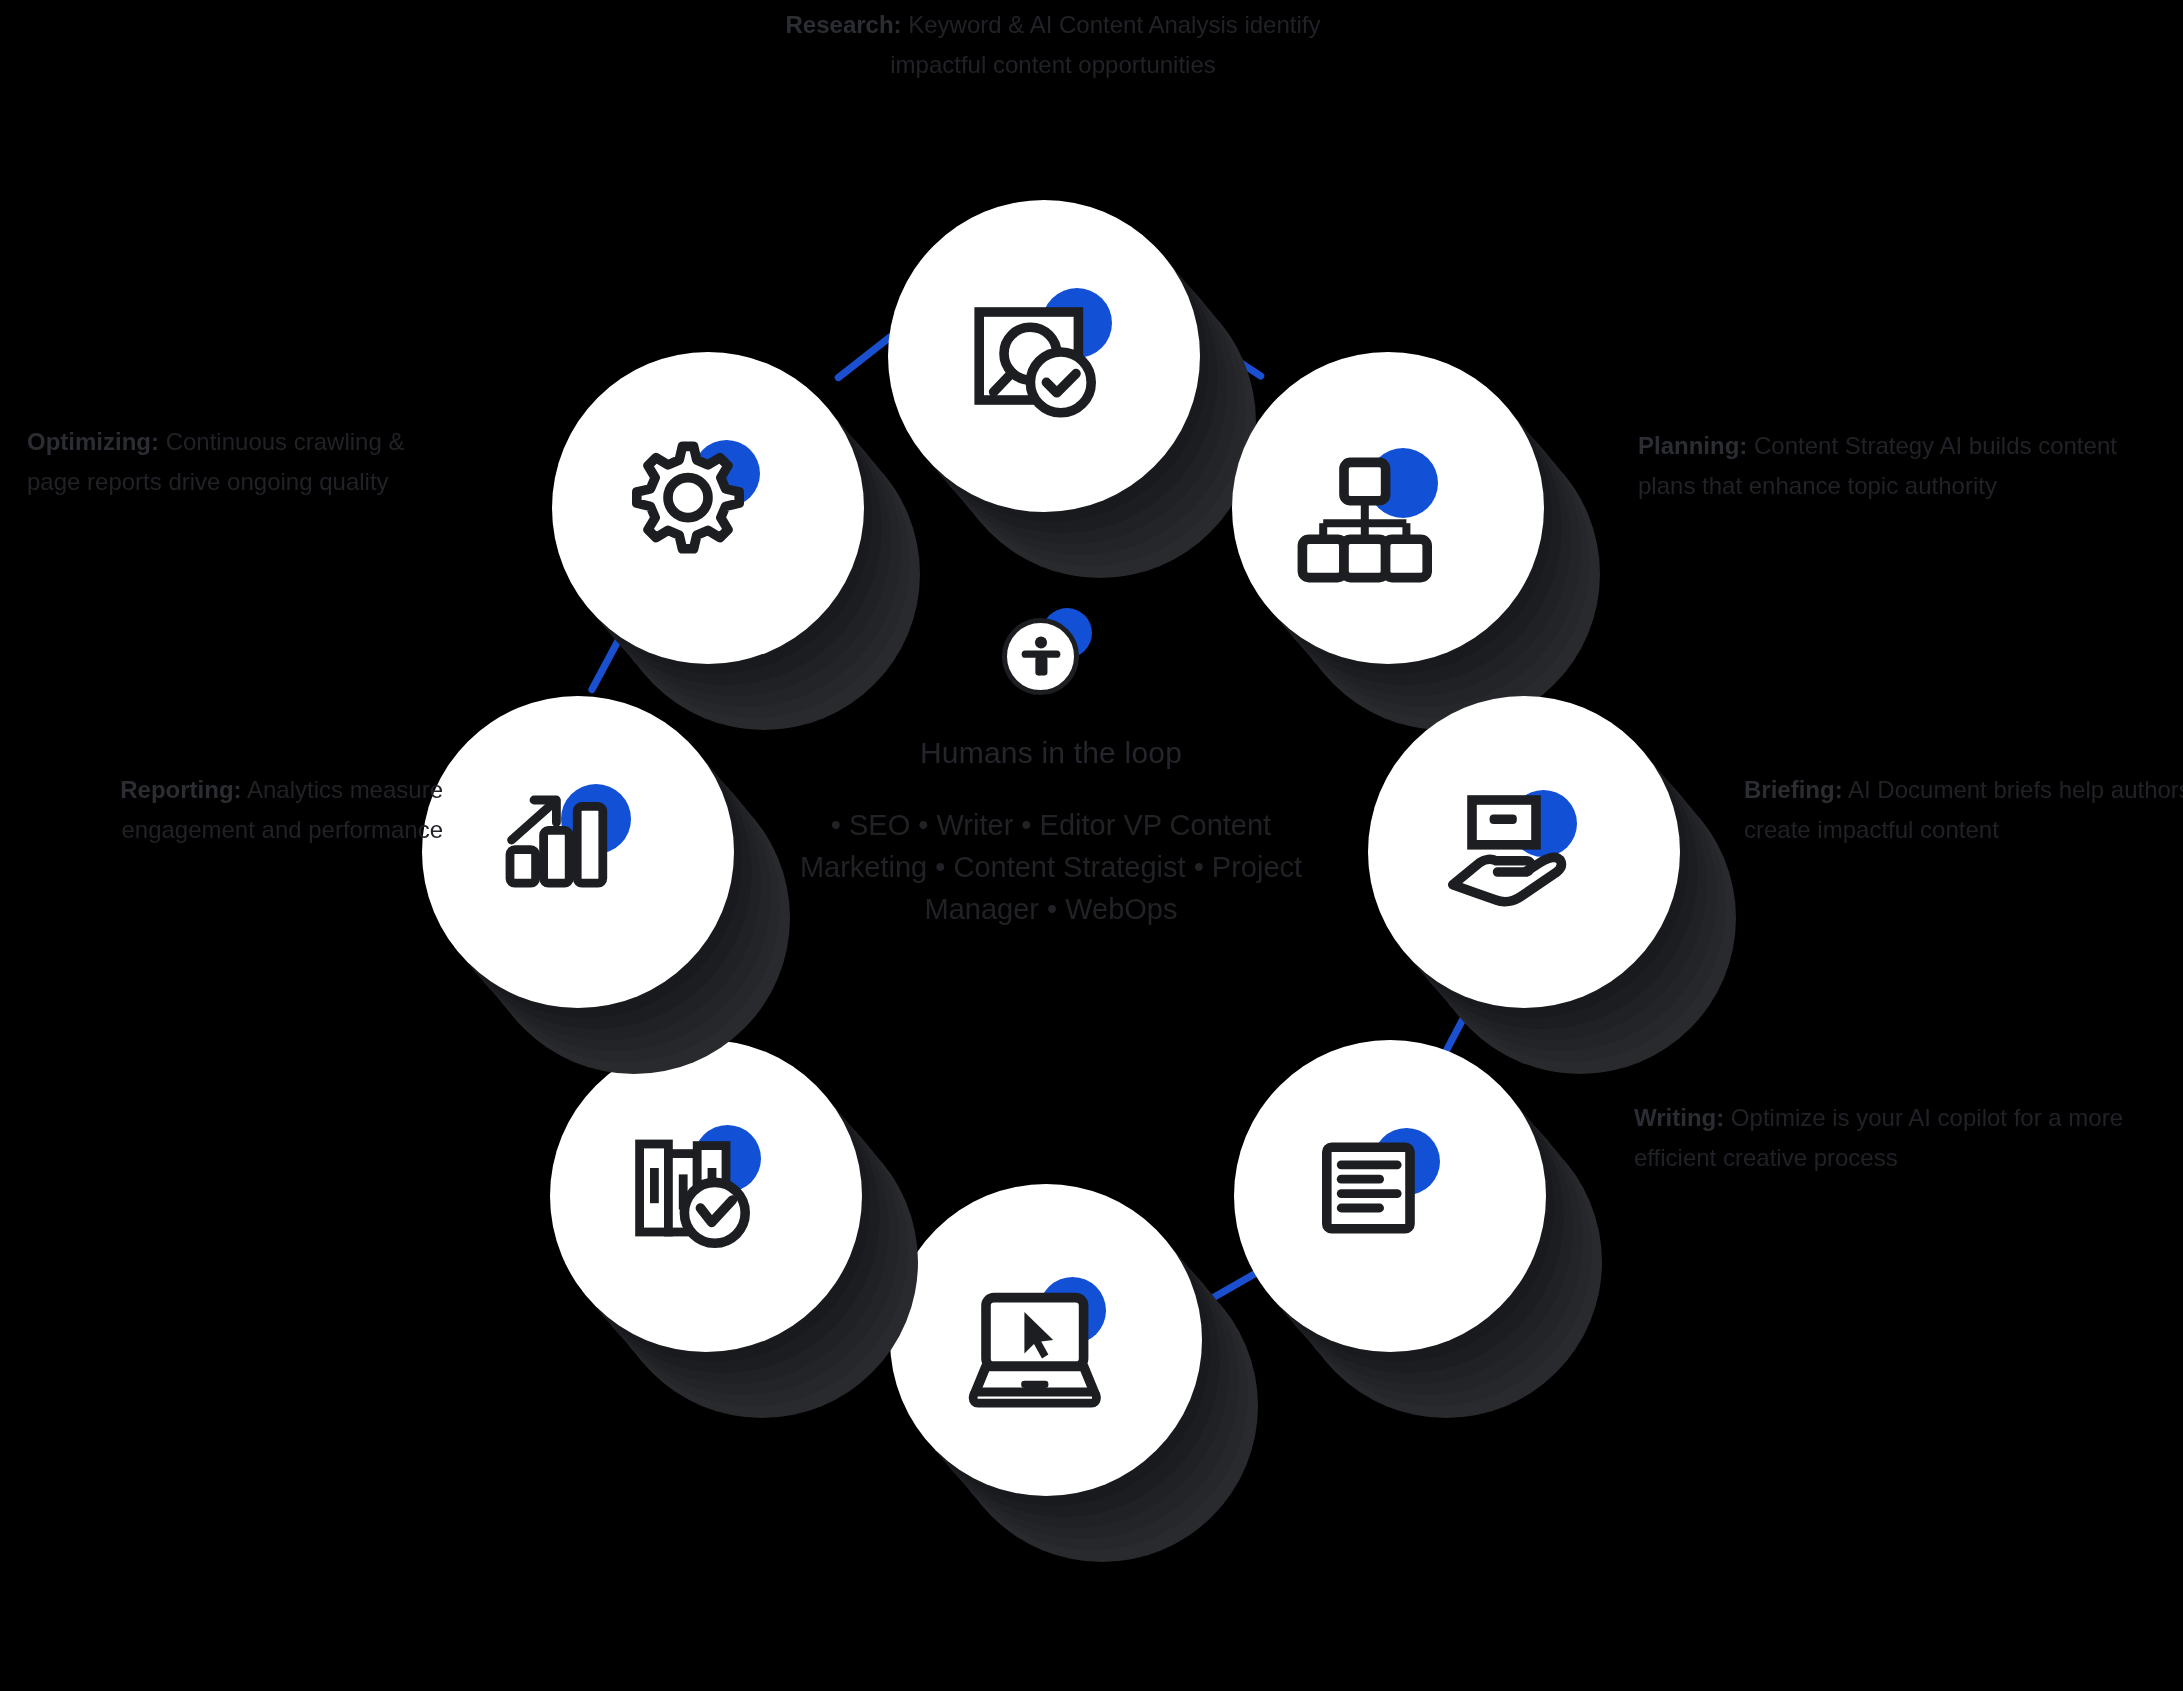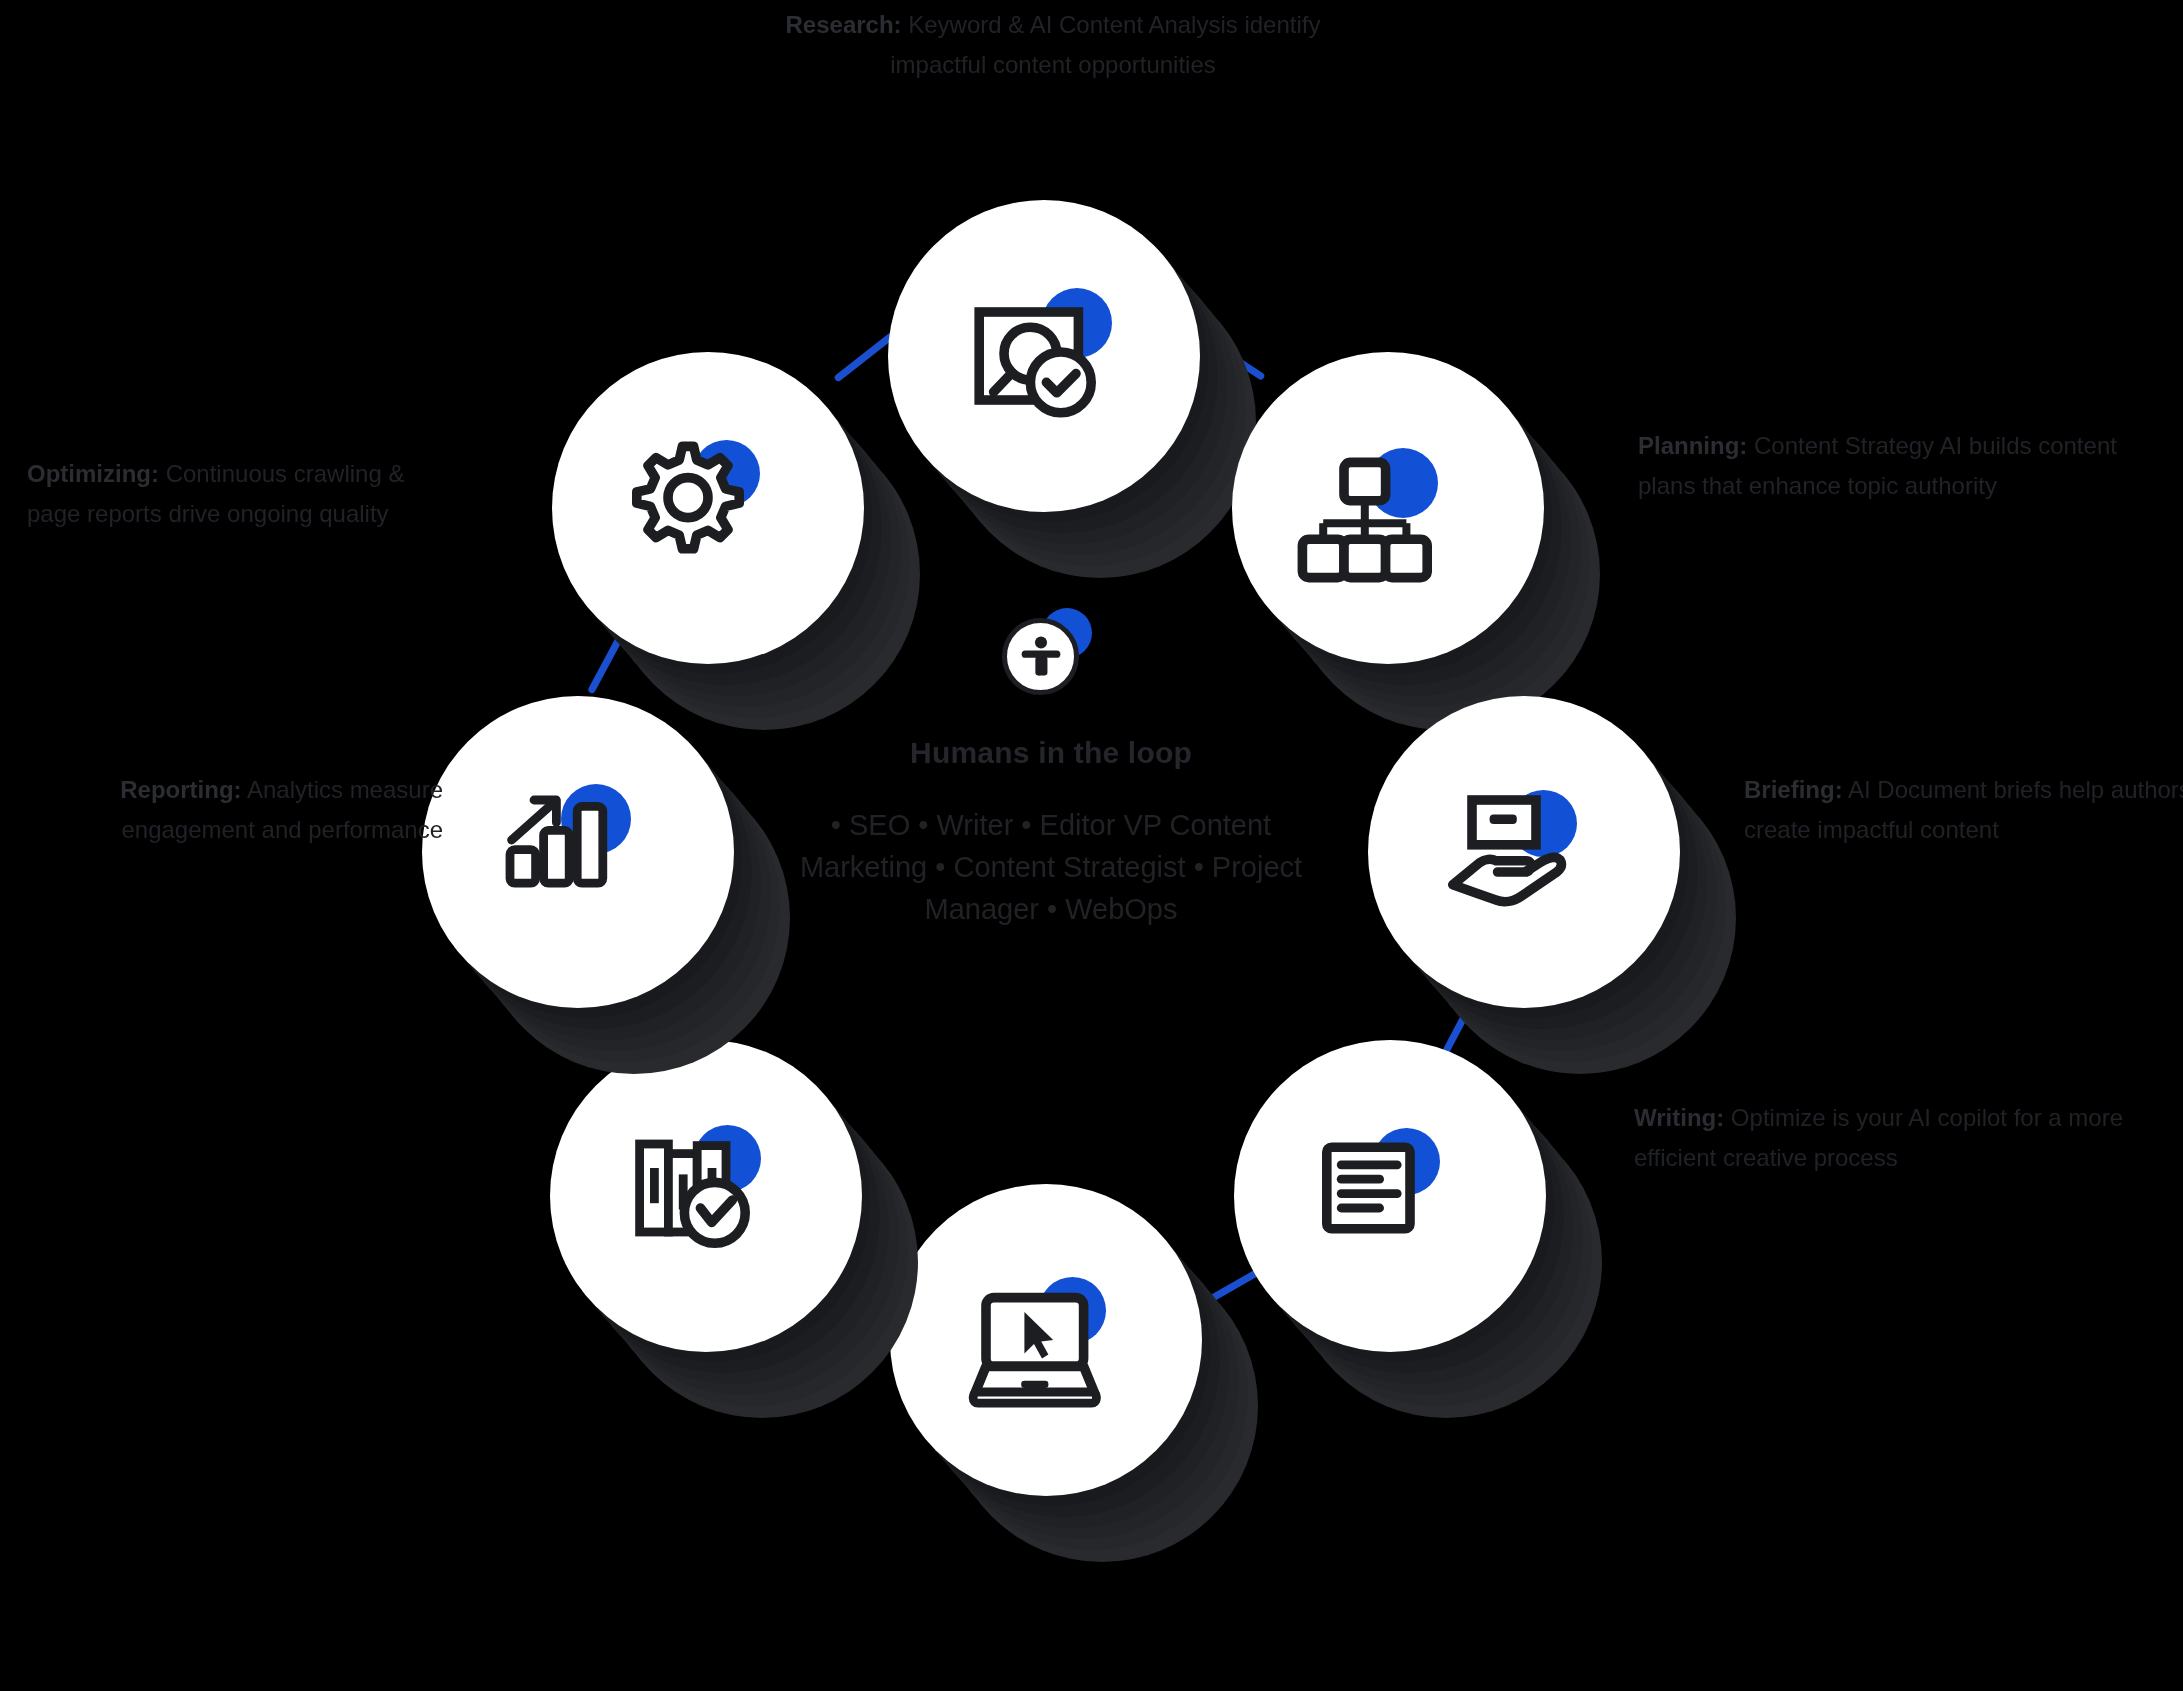--- a/index.html
+++ b/index.html
@@ -104,21 +104,21 @@
 
   #center-text {
     position: absolute;
     left: 771px;
     top: 736px;
     width: 560px;
     text-align: center;
   }
   #center-title {
     font-size: 30px;
-    font-weight: bold;
+    font-weight: normal;
     color: #24262b;
     letter-spacing: 0.2px;
   }
   #center-roles {
     margin-top: 34px;
     font-size: 29px;
     line-height: 42px;
     color: #212226;
   }
 
@@ -131,21 +131,21 @@
   }
   .label b { color: #2b2d33; font-weight: bold; }
 
   .lbl-research   { left: 773px;  top: 4.8px;    width: 560px; text-align: center; }
   .lbl-planning   { left: 1638px; top: 426px;  width: 512px; text-align: left; }
   .lbl-briefing   { left: 1744px; top: 770px;  width: 448px; text-align: left; }
   .lbl-writing    { left: 1634px; top: 1098px; width: 496px; text-align: left; }
   .lbl-editing    { left: 771px;  top: 1498px; width: 560px; text-align: center; }
   .lbl-publishing { left: 27px;   top: 1098px; width: 456px; text-align: left; }
   .lbl-reporting  { left: 27px;   top: 770px;  width: 416px; text-align: right; }
-  .lbl-optimizing { left: 27px;   top: 422px;  width: 432px; text-align: left; margin-top: 32px; }
+  .lbl-optimizing { left: 27px;   top: 422px;  width: 432px; text-align: left; }
 </style>
 </head>
 <body>
 
 <div id="stage">
 
   <svg id="connectors" viewBox="0 0 2729 2114" xmlns="http://www.w3.org/2000/svg">
     <g stroke="#1a4fd0" stroke-width="9" fill="none" stroke-linecap="round">
 
       <line x1="1048" y1="472" x2="1150" y2="392"></line>

